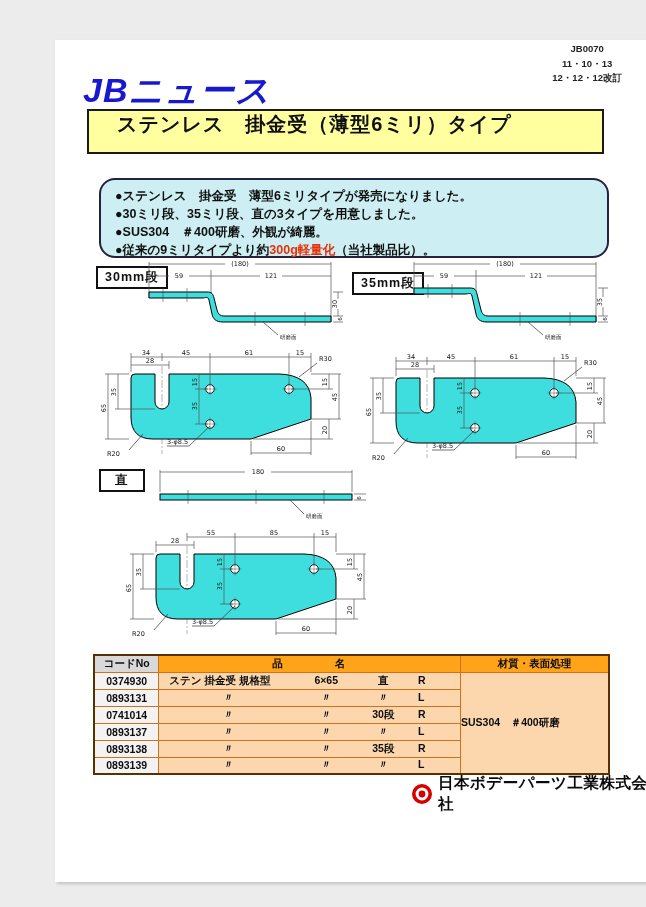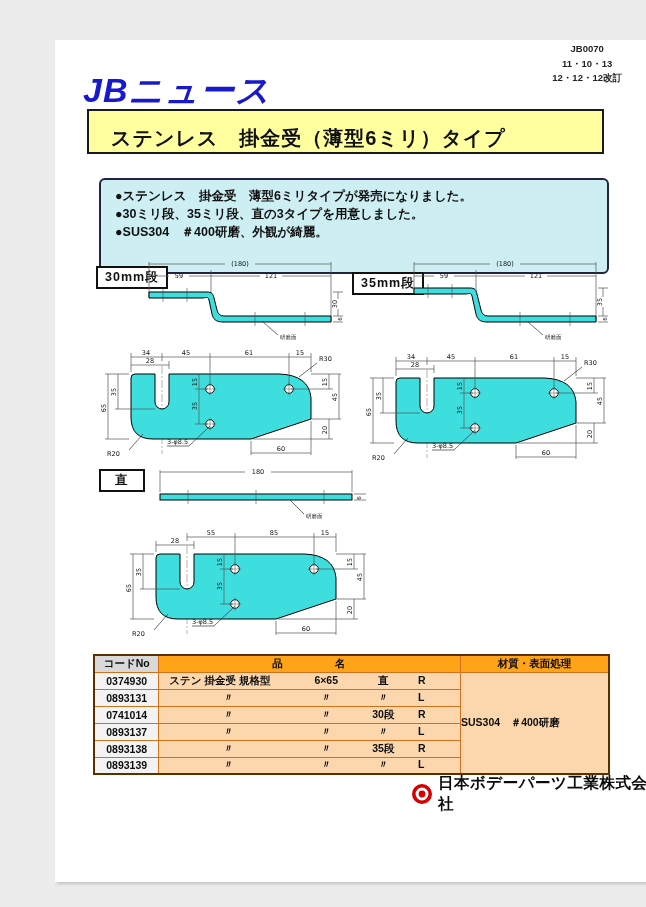--- a/index.html
+++ b/index.html
@@ -2,24 +2,24 @@
 <html><head>
 <meta charset="utf-8">
 <style>
   * { margin:0; padding:0; box-sizing:border-box; }
   html,body { width:646px; height:907px; background:#ececec; font-family:"Liberation Sans","DejaVu Sans",sans-serif; }
   .page { position:absolute; left:30px; top:40px; width:607px; height:842px; background:#ffffff; box-shadow:2px 2px 3px #c2c2c2; overflow:hidden;margin-left:25px; }
 
   
   .doc-header { position:absolute; top:2px; right:40px; text-align:center; font-size:9.5px; font-weight:bold; color:#222; line-height:1.55; }
   .masthead { position:absolute; left:28px; top:28px; font-size:34px; font-weight:900; font-style:italic; color:#1818cc; letter-spacing:1px; }
-  .banner { position:absolute; left:32px; top:69px; width:517px; height:45px; background:#ffffa0; border:2px solid #1a1a1a; display:flex; align-items:flex-end; padding-left:22px; font-size:20px; font-weight:bold; color:#101010; letter-spacing:1px; }
-
-  
-  .highlights { position:absolute; left:44px; top:138px; width:510px; height:96px; background:#cdeef2; border:2px solid #23233f; border-radius:6px; padding:7px 14px 0 14px; }
+  .banner { position:absolute; left:32px; top:69px; width:517px; height:45px; background:#ffffa0; border:2px solid #1a1a1a; display:flex; align-items:flex-start; padding-left:28px; font-size:20px; font-weight:bold; color:#101010; letter-spacing:1px; }
+
+  
+  .highlights { position:absolute; left:44px; top:138px; width:510px; height:80px; background:#cdeef2; border:2px solid #23233f; border-radius:16px; padding:7px 14px 0 14px; }
   .highlights .line { font-size:12.5px; font-weight:bold; color:#101010; line-height:1.45; white-space:nowrap; }
   .highlights .red { color:#e8300a; }
 
   
   .dlabel { position:absolute; border:2px solid #111; background:#fff; font-size:12.5px; font-weight:bold; color:#111; padding:1px 7px; letter-spacing:1px; }
 
   svg { position:absolute; overflow:visible; }
   .dim { stroke:#555; stroke-width:0.7; fill:none; }
   .leader { stroke:#333; stroke-width:0.7; fill:none; }
   .plate { fill:#3fdede; stroke:#000; stroke-width:1; }
@@ -67,20 +67,21 @@
   <div class="masthead">JBニュース</div>
 
   <div class="banner">
     <span>ステンレス　掛金受（薄型6ミリ）タイプ</span>
   </div>
 
   <div class="highlights">
     <div class="line"><span>●ステンレス　掛金受　薄型6ミリタイプが発売になりました。</span><span class="red"></span><span></span></div>
     <div class="line"><span>●30ミリ段、35ミリ段、直の3タイプを用意しました。</span><span class="red"></span><span></span></div>
     <div class="line"><span>●SUS304　＃400研磨、外観が綺麗。</span><span class="red"></span><span></span></div>
+    <div class="line"><span>●従来の9ミリタイプより約</span><span class="red">300g軽量化</span><span>（当社製品比）。</span></div>
   </div>
 
   <div class="dlabel" style="left:41px; top:226px;">30mm段</div>
 
   <svg style="left:80px; top:218px;" width="212" height="88" viewBox="0 0 212 88">
     <path class="dim" d="M14,6 H90 M120,6 H196 M14,18 H34 M54,18 H76 M76,18 H125 M147,18 H196 M14,4 V40 M196,4 V64 M76,12 V44 M198,34 H208 M198,58 H208 M198,64 H208 M203,34 V41 M203,51 V58"></path>
     <path class="plate" d="M14,34 H72 C77,34 78,36 79,40 L82,52 C83,56 85,58 89,58 H196 V64 H88 C81,64 78,61 77,56 L74,42 C73,38 71,40 67,40 H14 Z"></path>
     <path class="thin" d="M28,30 V44 M52,30 V44 M120,54 V68 M170,54 V68"></path>
     <path class="leader" d="M128,64 L143,77"></path>
     <text class="dimtxt" x="105" y="8">(180)</text>

